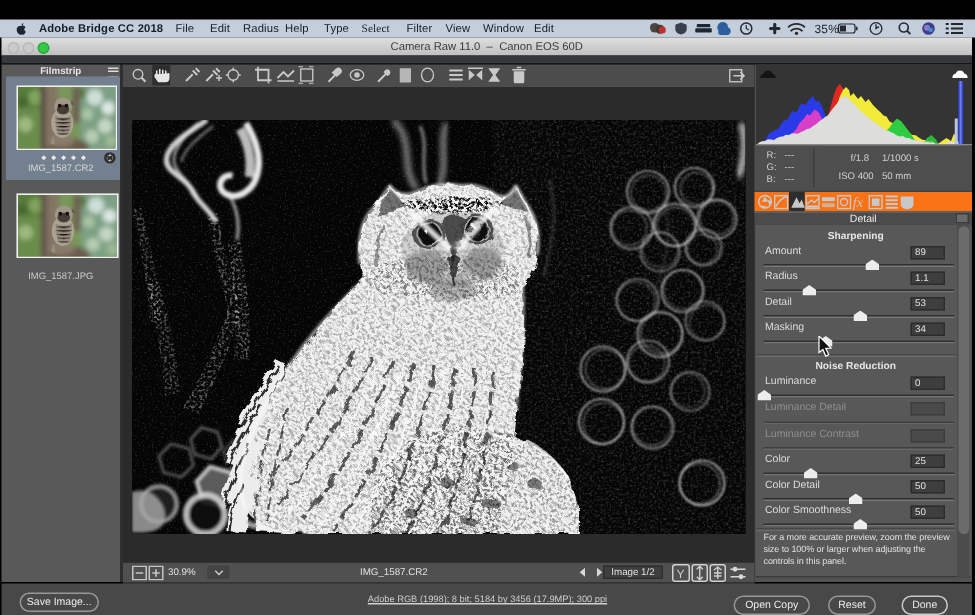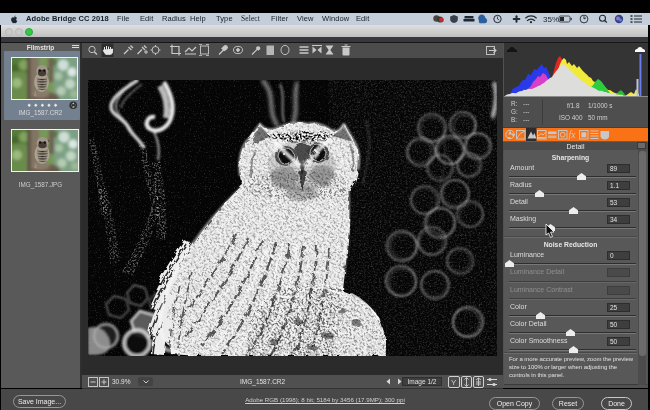--- a/index.html
+++ b/index.html
@@ -124,20 +124,21 @@
           <path d="M198.5 2 h2 M198.5 5 h2 M198.5 8 h2" stroke-width="1.4"></path>
         </g>
       </g>
     </svg>
   </div>
 
   <div class="abs" id="titlebar"></div>
   <div class="abs tl" style="left:4.7px;background:#cacaca;border:0.5px solid #b8b8b8;"></div>
   <div class="abs tl" style="left:14.7px;background:#cacaca;border:0.5px solid #b8b8b8;"></div>
   <div class="abs tl" style="left:24.7px;background:#34c748;border:0.5px solid #27a939;"></div>
+  <div class="abs" id="titletext">Camera Raw 11.0&nbsp;&nbsp;–&nbsp;&nbsp;Canon EOS 60D</div>
   <div class="abs" id="darkstrip"></div>
   <div class="abs" id="blackline"></div>
 
   <div class="abs" id="filmstrip"></div>
   <div class="abs" id="fsheader">Filmstrip</div>
   <div class="abs" id="fsmenu"></div>
   <div class="abs" id="selcell"></div>
   <svg class="abs thumbframe" id="thumb1" viewBox="0 0 66 41" preserveAspectRatio="none">
     <defs>
       <filter id="tb1">

